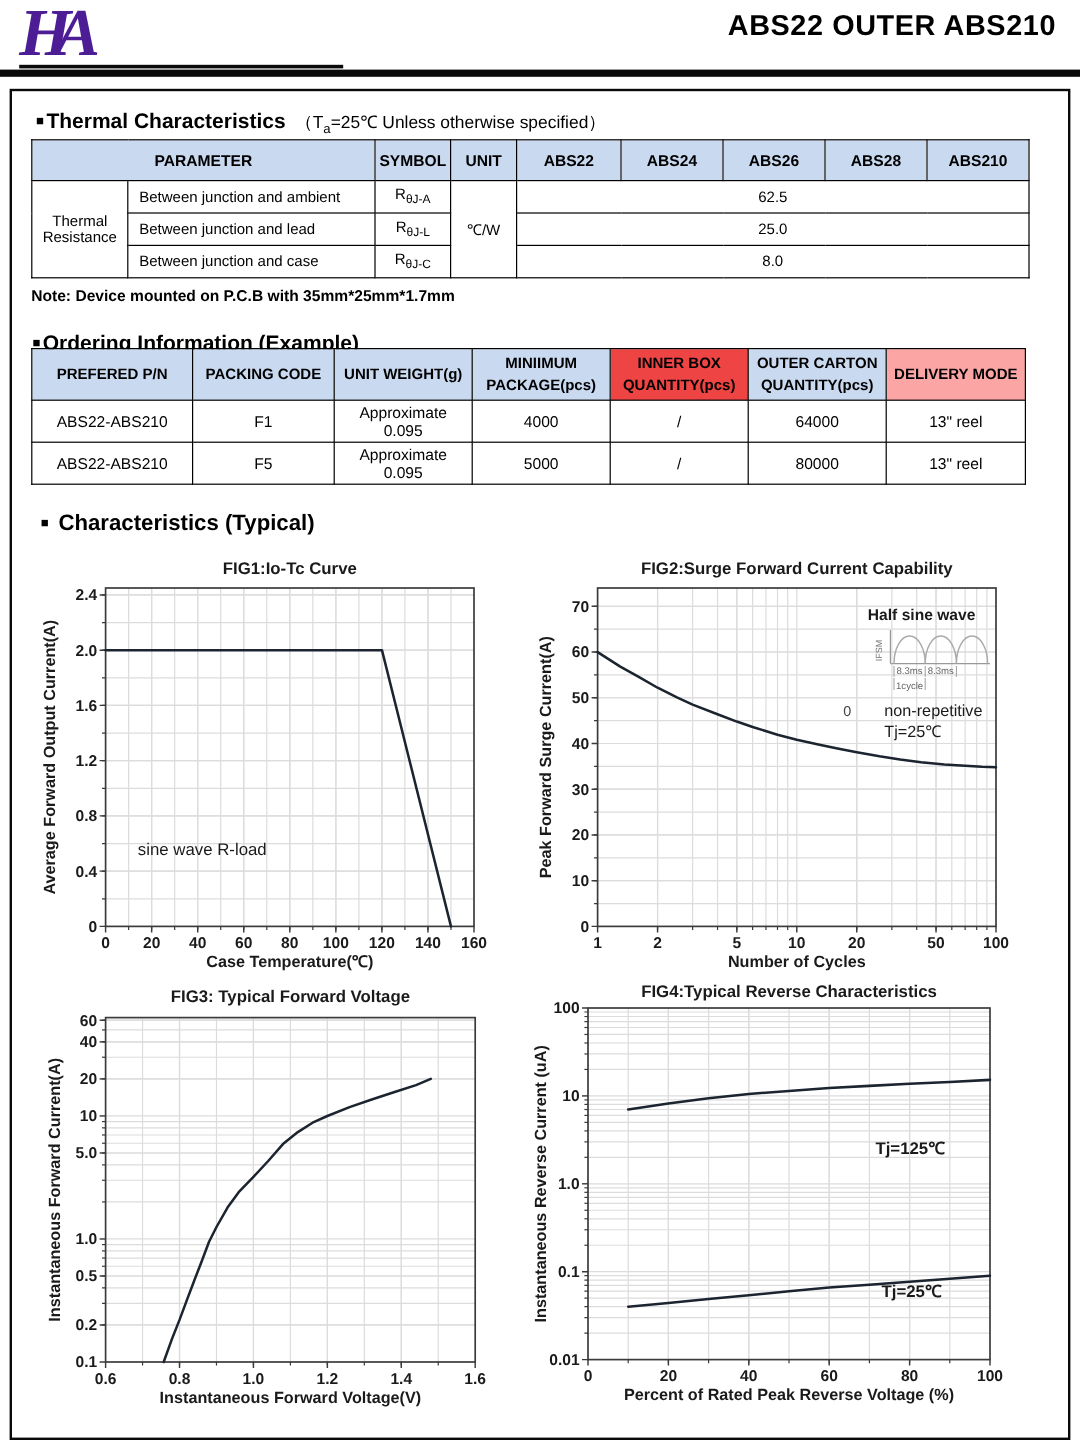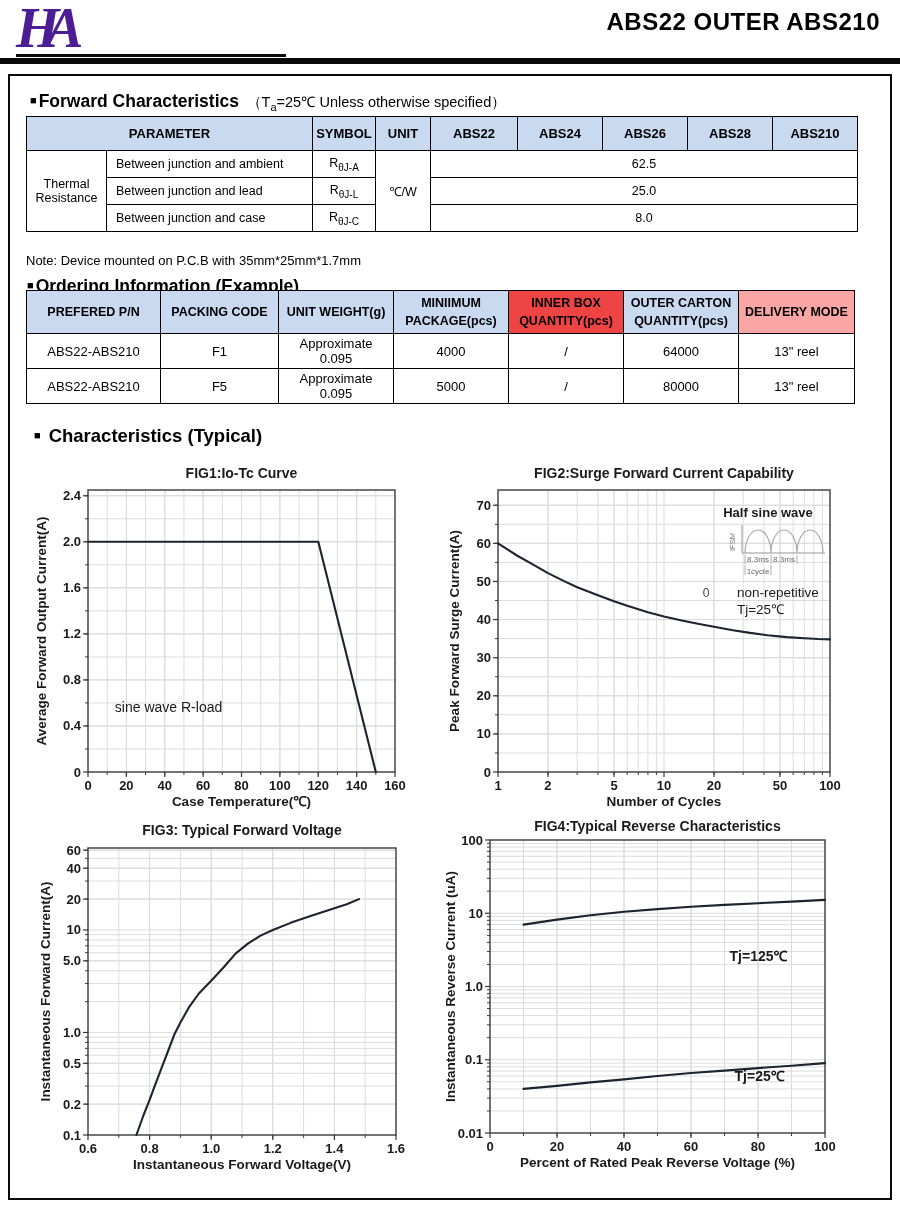--- a/index.html
+++ b/index.html
@@ -39,21 +39,21 @@
 <div class="page">
 
   <div class="logo">HA</div>
   <div class="logo-rule"></div>
   <div class="top-rule"></div>
   <div class="doc-title">ABS22 OUTER ABS210</div>
 
   <div class="content-box"></div>
 
   <div class="sec-head" style="left:30px;top:91px;">
-    <span class="bullet">■</span><span class="h-main">Forward Characteristics</span><span class="h-cond"><span>（T</span><sub style="font-size:11px;">a</sub><span>=25℃ Unless otherwise specified）</span></span>
+    <span class="bullet">■</span><span class="h-main">Thermal Characteristics</span><span class="h-cond"><span>（T</span><sub style="font-size:11px;">a</sub><span>=25℃ Unless otherwise specified）</span></span>
   </div>
 
   <table class="t-thermal" style="left:26px;top:116px;width:831px;">
     <colgroup>
         <col style="width:80px">
         <col style="width:206px">
         <col style="width:63px">
         <col style="width:55px">
         <col style="width:87px">
         <col style="width:85px">
@@ -85,21 +85,21 @@
       <td colspan="5">25.0</td>
     </tr>
     <tr>
       <td class="param-cell">Between junction and case</td>
       <td><span>R</span><sub class="symsub">θJ-C</sub></td>
       <td colspan="5">8.0</td>
     </tr>
   </tbody>
     </table>
 
-  <div class="note" style="left:26px;top:253px;">Note: Device mounted on P.C.B with 35mm*25mm*1.7mm</div>
+  <div class="note" style="left:26px;top:239px;font-weight:bold;">Note: Device mounted on P.C.B with 35mm*25mm*1.7mm</div>
 
   <div class="sec-head" style="left:27px;top:276px;">
     <span class="bullet">■</span><span class="h-main">Ordering Information (Example)</span>
   </div>
 
   <table class="t-order" style="left:26px;top:290px;width:828px;padding-left:12px;">
     <colgroup>
         <col style="width:134px">
         <col style="width:118px">
         <col style="width:115px">

